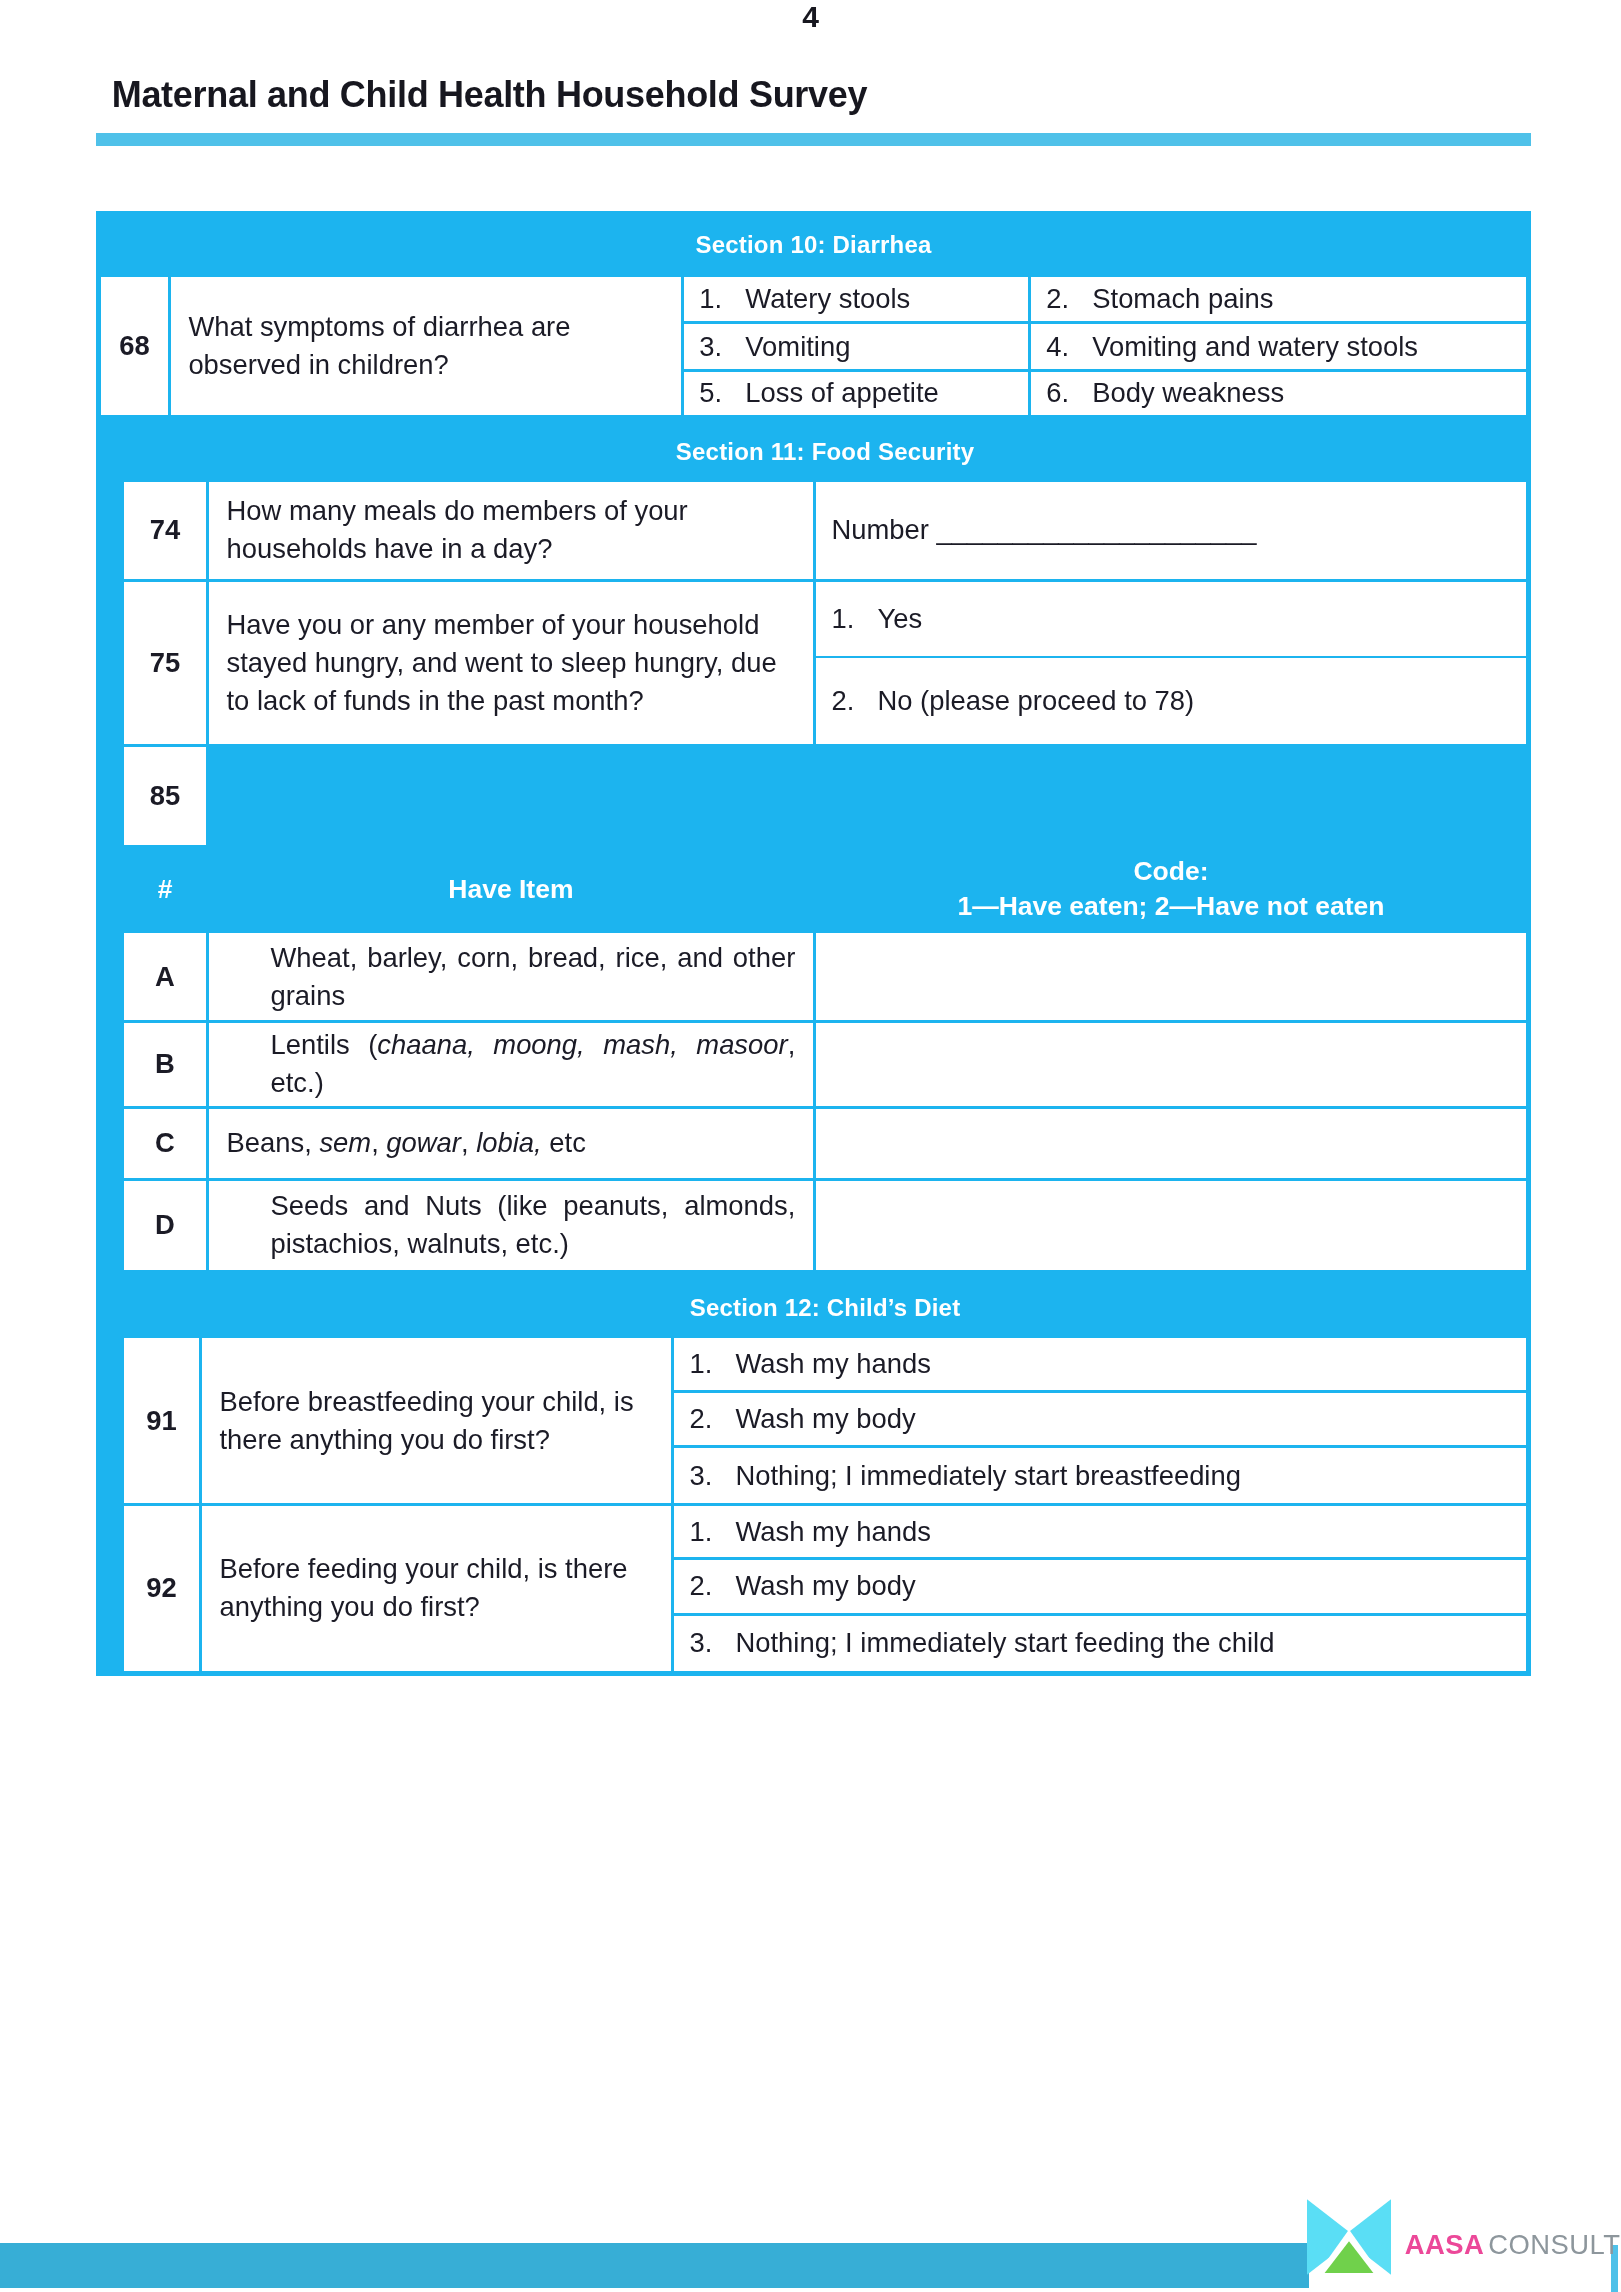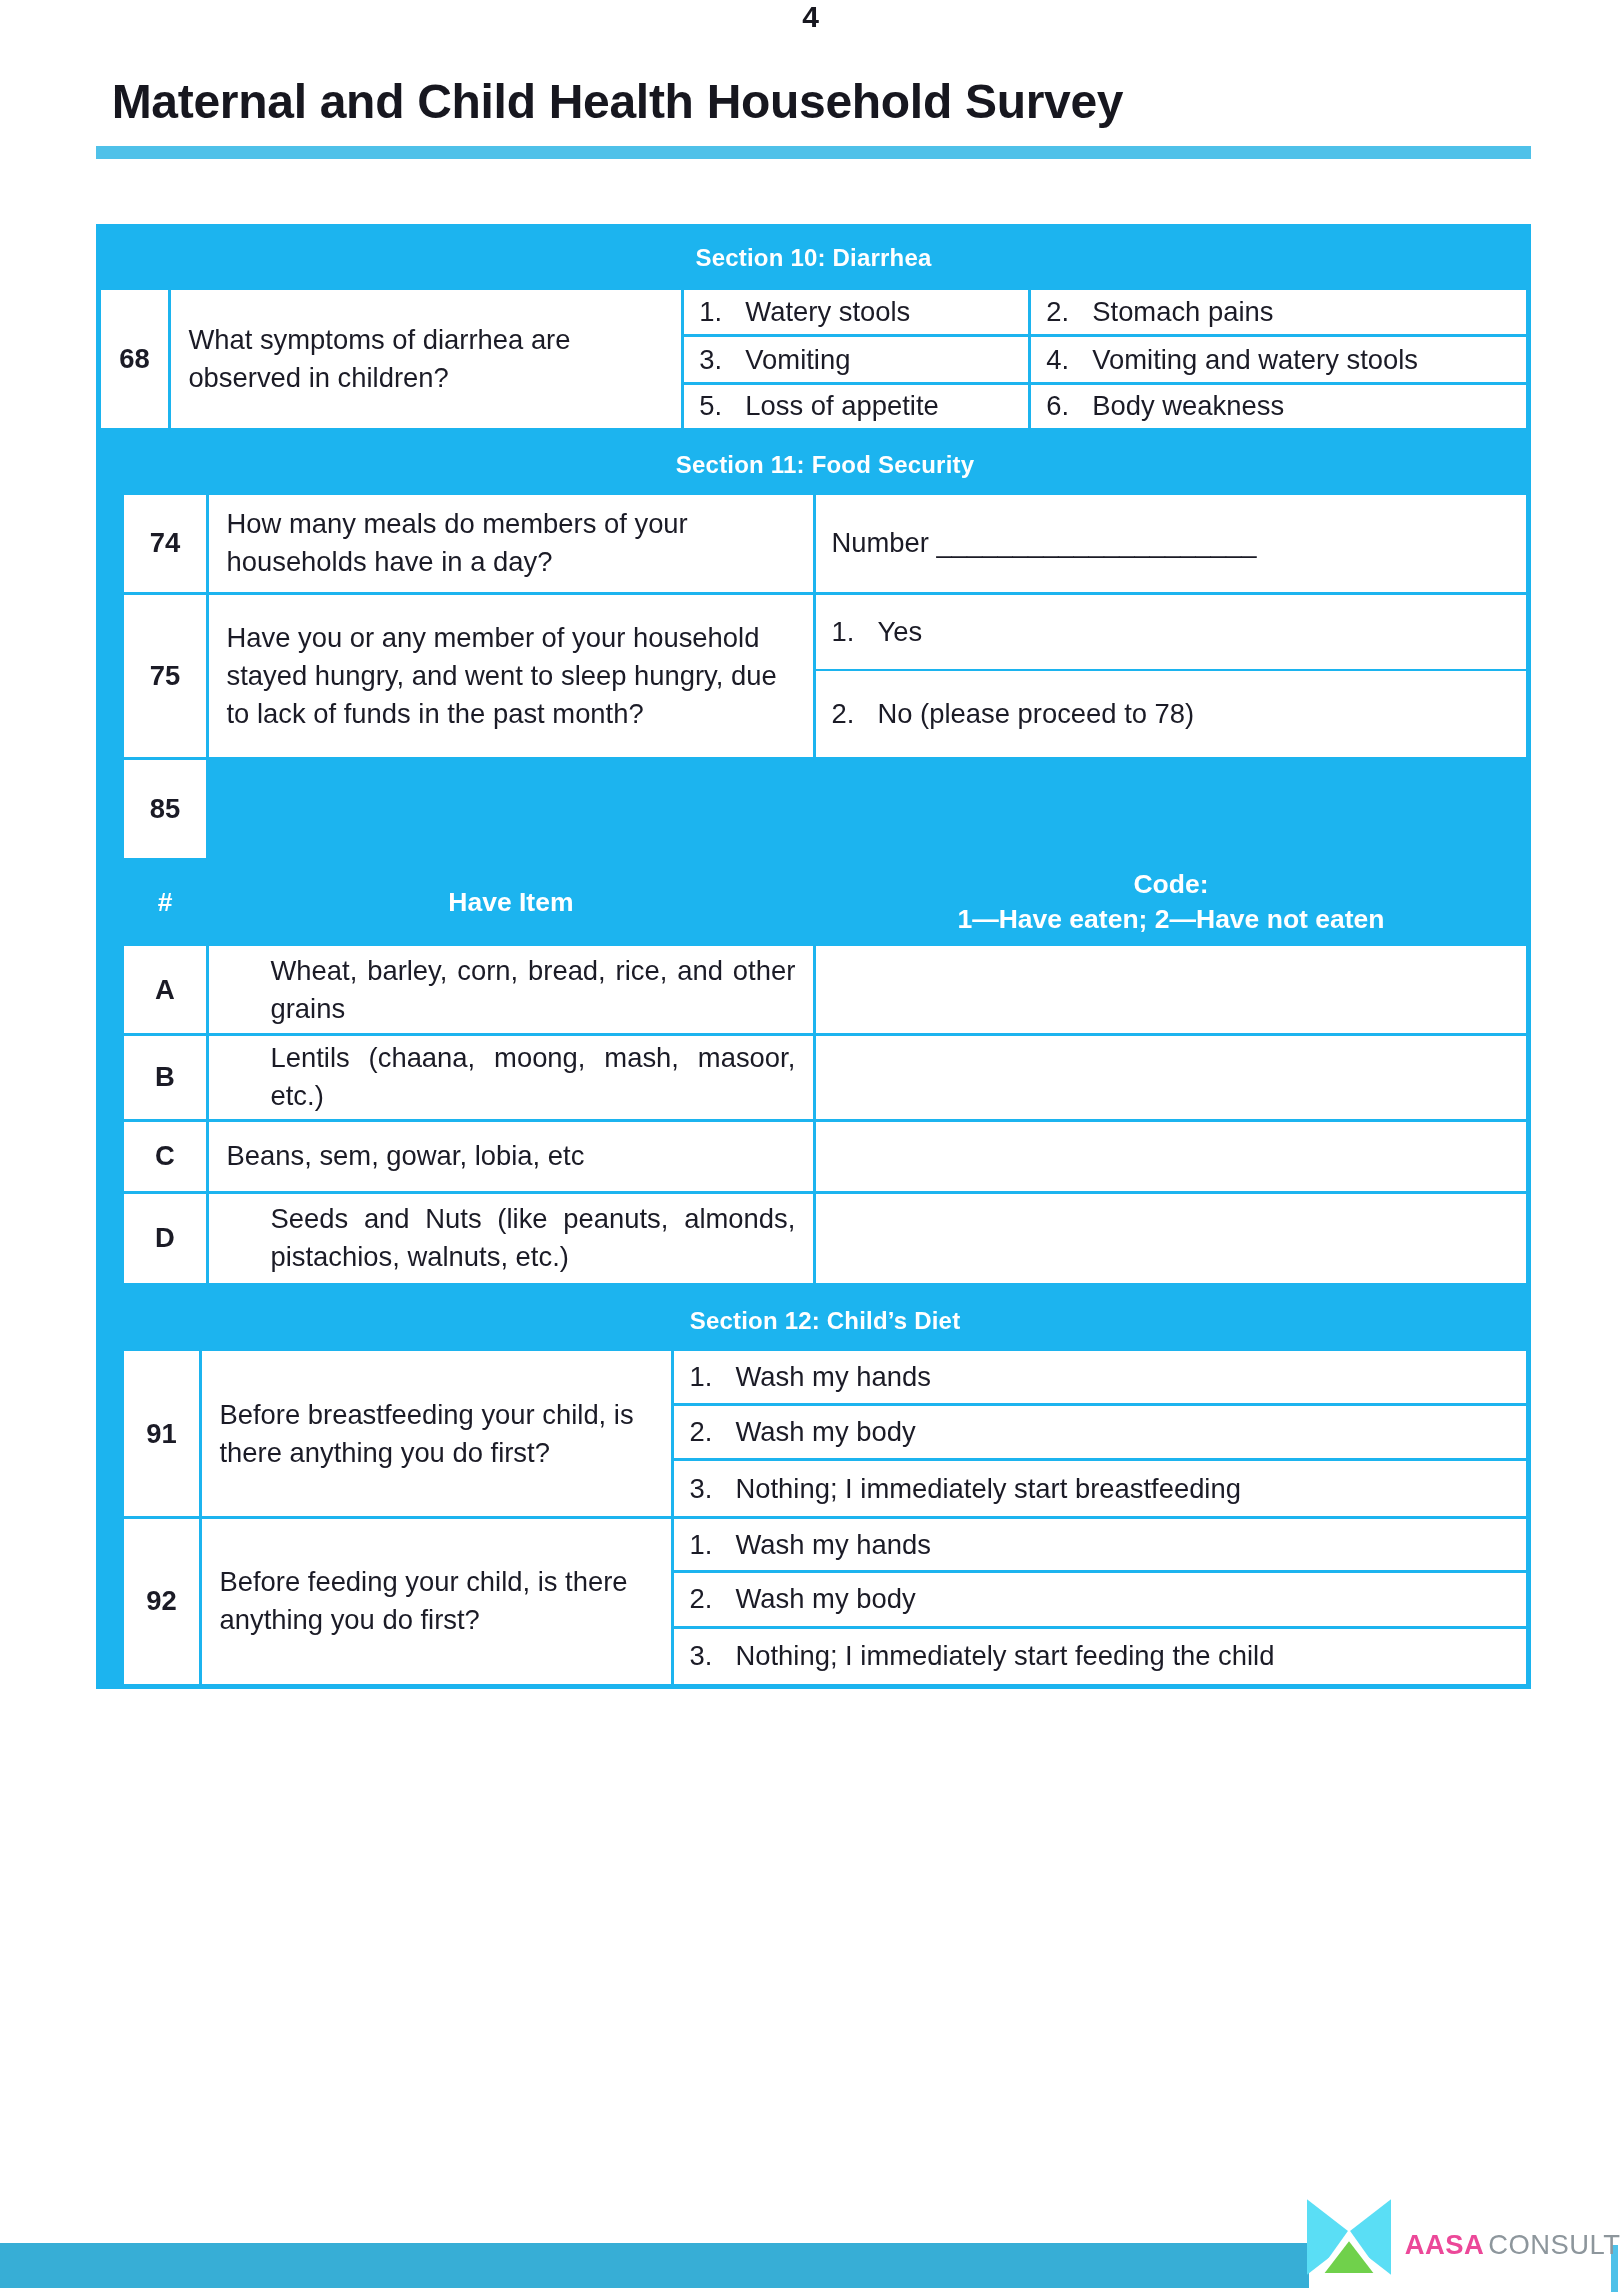--- a/index.html
+++ b/index.html
@@ -5,42 +5,42 @@
   html,body { margin:0; padding:0; background:#e8e8e8; }
   .page {
     position:relative; width:1621px; height:2293px; margin:0 auto;
     background:#ffffff; overflow:hidden;
     font-family:"Liberation Sans", sans-serif; color:#1b1b26;
   }
   .content { position:absolute; left:96px; top:0; width:1435px; }
 
   
   .doc-title {
-    margin:74px 0 0 15.7px; font-size:48px; font-weight:700;
+    margin:74px 0 0 15.7px; font-size:36px; font-weight:700;
     letter-spacing:-0.3px; color:#17171f;
   }
   .title-rule { margin-top:16.7px; height:13.7px; background:#4fc1e9; }
 
   
   .tbl { background:#1cb4ef; padding:4.9px; display:grid; gap:2.9px; }
   .tbl + .tbl { margin-top:0;padding-left:28px; }
   .cell { background:#ffffff; display:flex; align-items:center; font-size:27.4px; line-height:38px; }
   .cell.head {
     background:transparent; color:#ffffff; font-weight:700; font-size:24px;
     justify-content:center; letter-spacing:0.2px;
   }
   .cell.subhead {
     background:transparent; color:#ffffff; font-weight:700; font-size:26.5px;
     line-height:35px; justify-content:center; text-align:center; flex-direction:column;
   }
   .cell.num { justify-content:center; font-weight:700; }
   .cell.txt { padding:7.8px 17.6px; }
   .cell.txt .inner { width:100%; }
   .just .inner { text-align:justify;margin-left:44px; }
-  .it { }
+  .it { font-style:italic; }
   .opt { padding-left:15.7px; }
   .onum { width:46px; flex-shrink:0; }
 
   .tbl-s10 { margin-top:65px; grid-template-columns:67px 510px 344px 1fr; grid-template-rows:58px 44px 45px 43px; }
   .tbl-s11 { margin-top:29px; grid-template-columns:82px 604px 1fr;
              grid-template-rows:54px 97px 74px 86px 98px 82px 87px 83px 69px 89px; }
   .tbl-s12 { grid-template-columns:75px 469px 1fr; grid-template-rows:56px 52px 52px 55px 51px 53px 55px; }
 
   
   .page-number { position:absolute; left:0; top:2232; width:1621px; text-align:center;

